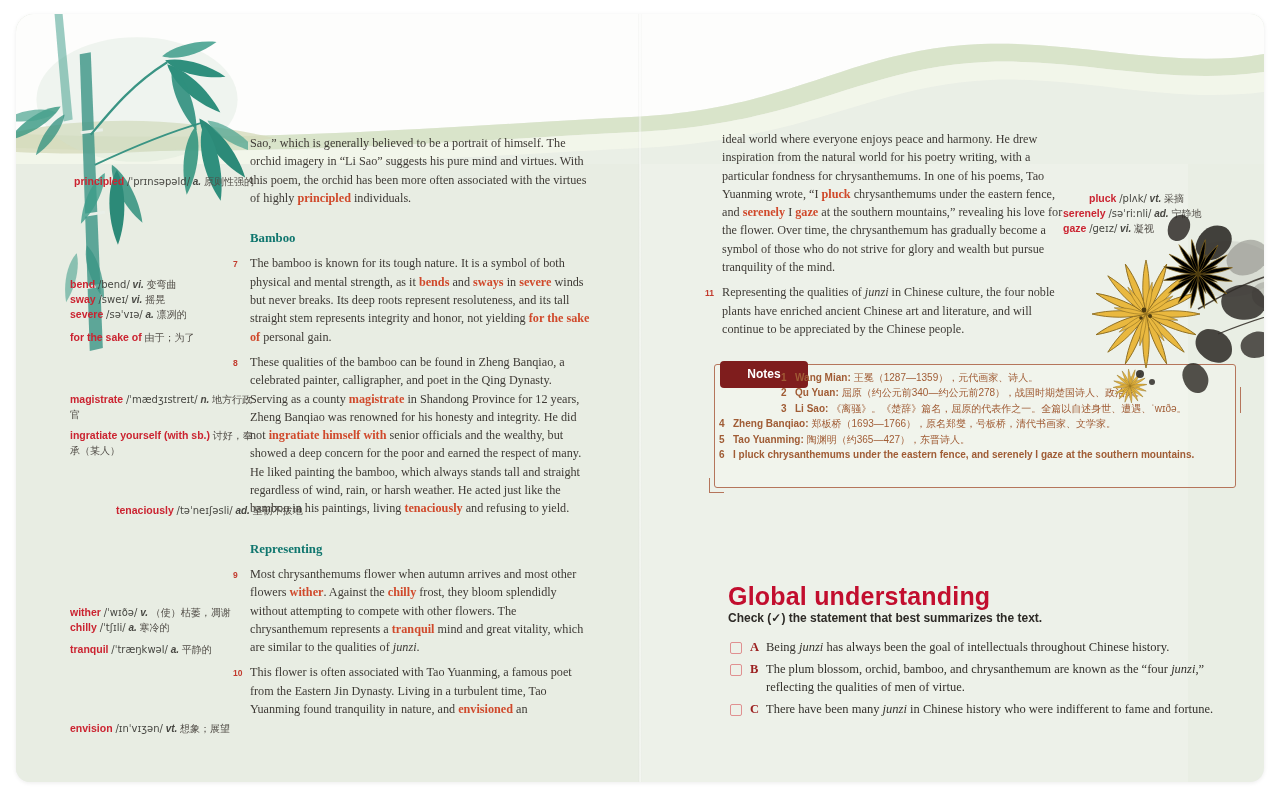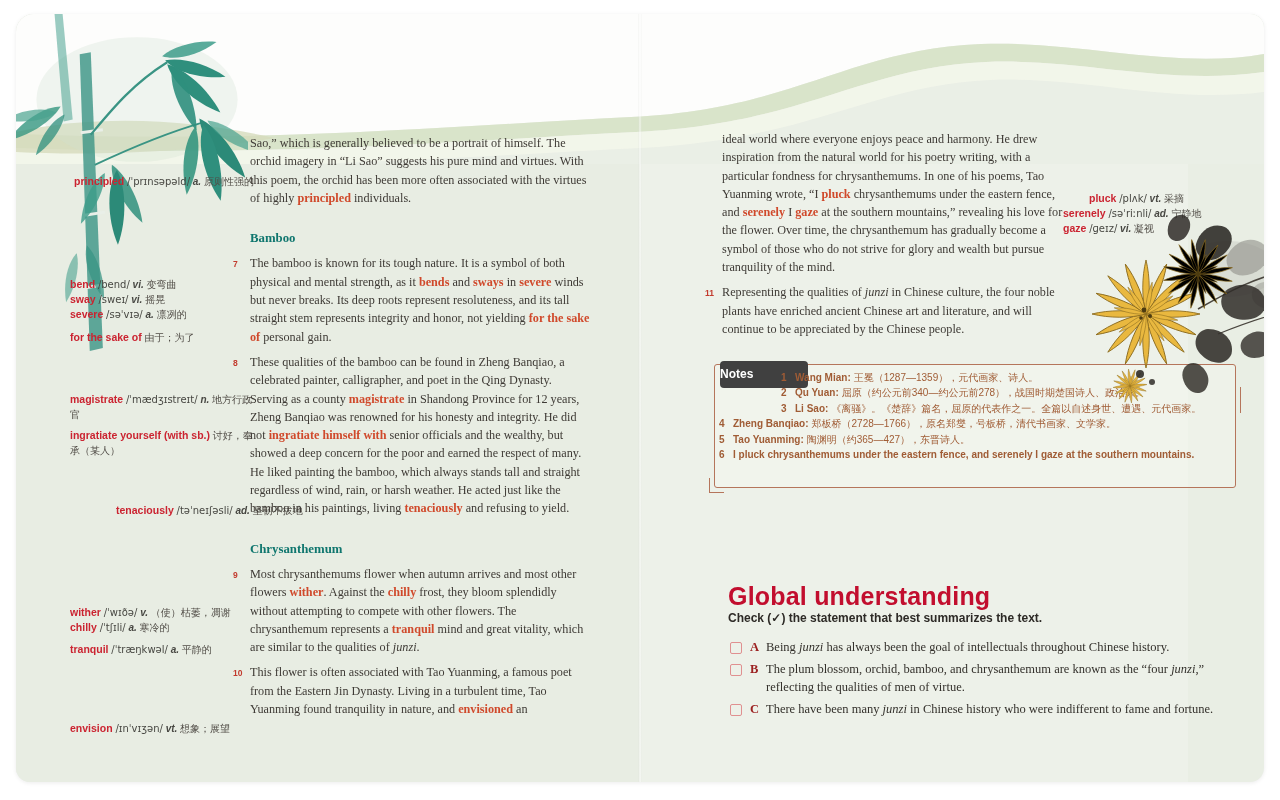--- a/index.html
+++ b/index.html
@@ -46,23 +46,23 @@
   .seg-hl{color:#d0492b;font-weight:bold;}
   .seg-it{font-style:italic;}
 
   
   .notes-box{position:absolute;left:74px;top:350px;width:520px;height:122px;z-index:5;
     border:1.5px solid #b5755b;border-radius:3px;background:rgba(248,249,243,0.35);}
   .notes-box:before{content:"";position:absolute;left:-6px;bottom:-6px;width:14px;height:14px;
     border-left:1.5px solid #b5755b;border-bottom:1.5px solid #b5755b;background:transparent;}
   .notes-box:after{content:"";position:absolute;right:-6px;top:22px;width:10px;height:26px;
     border-right:1.5px solid #b5755b;}
-  .notes-tab{position:absolute;left:5px;top:-4px;width:88px;height:27px;background:#404040;
+  .notes-tab{position:absolute;left:5px;top:-4px;width:88px;height:27px;background:#7f1d1d;
     border-radius:4px;color:#ffffff;font-family:"Liberation Sans","DejaVu Sans",sans-serif;
-    font-weight:bold;font-size:12px;text-align:left;line-height:27px;}
+    font-weight:bold;font-size:12px;text-align:center;line-height:27px;}
   .notes-list{position:absolute;left:0;top:5px;width:100%;padding:0;}
   .note-item{padding-left:4px;font-family:"Liberation Sans","DejaVu Sans",sans-serif;
     font-size:10px;line-height:15.4px;color:#a05c35;}
   .note-item.indent{padding-left:66px;}
   .n-num{display:inline-block;width:14px;font-weight:bold;color:#a05c35;}
   .n-en{font-weight:bold;}
   .n-zh{margin-left:3px;text-align:center;}
   .zh-block{display:block;margin-left:18px;}
 
   
@@ -159,21 +159,21 @@
     </div>
     <div class="section-heading">Bamboo</div>
     <div class="para">
       <span class="pnum">7</span>
       <span class="ptext"><span>The bamboo is known for its tough nature. It is a symbol of both physical and mental strength, as it </span><span class="seg-hl">bends</span><span> and </span><span class="seg-hl">sways</span><span> in </span><span class="seg-hl">severe</span><span> winds but never breaks. Its deep roots represent resoluteness, and its tall straight stem represents integrity and honor, not yielding </span><span class="seg-hl">for the sake of</span><span> personal gain.</span></span>
     </div>
     <div class="para">
       <span class="pnum">8</span>
       <span class="ptext"><span>These qualities of the bamboo can be found in Zheng Banqiao, a celebrated painter, calligrapher, and poet in the Qing Dynasty. Serving as a county </span><span class="seg-hl">magistrate</span><span> in Shandong Province for 12 years, Zheng Banqiao was renowned for his honesty and integrity. He did not </span><span class="seg-hl">ingratiate himself with</span><span> senior officials and the wealthy, but showed a deep concern for the poor and earned the respect of many. He liked painting the bamboo, which always stands tall and straight regardless of wind, rain, or harsh weather. He acted just like the bamboo in his paintings, living </span><span class="seg-hl">tenaciously</span><span> and refusing to yield.</span></span>
     </div>
-    <div class="section-heading">Chrysanthemum</div>
+    <div class="section-heading">Representing</div>
     <div class="para">
       <span class="pnum">9</span>
       <span class="ptext"><span>Most chrysanthemums flower when autumn arrives and most other flowers </span><span class="seg-hl">wither</span><span>. Against the </span><span class="seg-hl">chilly</span><span> frost, they bloom splendidly without attempting to compete with other flowers. The chrysanthemum represents a </span><span class="seg-hl">tranquil</span><span> mind and great vitality, which are similar to the qualities of </span><span class="seg-it">junzi</span><span>.</span></span>
     </div>
     <div class="para">
       <span class="pnum">10</span>
       <span class="ptext"><span>This flower is often associated with Tao Yuanming, a famous poet from the Eastern Jin Dynasty. Living in a turbulent time, Tao Yuanming found tranquility in nature, and </span><span class="seg-hl">envisioned</span><span> an</span></span>
     </div>
   </div>
 
@@ -199,23 +199,23 @@
       </div>
 
     <div class="notes-box">
       <div class="notes-tab">Notes</div>
       <div class="notes-list">
 
           <div class="note-item indent"><span class="n-num">1</span><span class="n-en">Wang Mian:</span><span class="n-zh">王冕（1287—1359），元代画家、诗人。</span></div>
 
           <div class="note-item indent"><span class="n-num">2</span><span class="n-en">Qu Yuan:</span><span class="n-zh">屈原（约公元前340—约公元前278），战国时期楚国诗人、政治家。</span></div>
 
-          <div class="note-item indent"><span class="n-num">3</span><span class="n-en">Li Sao:</span><span class="n-zh">《离骚》。《楚辞》篇名，屈原的代表作之一。全篇以自述身世、遭遇、元代画家。</span></div>
-
-          <div class="note-item"><span class="n-num">4</span><span class="n-en">Zheng Banqiao:</span><span class="n-zh">郑板桥（2728—1766），原名郑燮，号板桥，清代书画家、文学家。</span></div>
+          <div class="note-item indent"><span class="n-num">3</span><span class="n-en">Li Sao:</span><span class="n-zh">《离骚》。《楚辞》篇名，屈原的代表作之一。全篇以自述身世、遭遇、ˈwɪðə。</span></div>
+
+          <div class="note-item"><span class="n-num">4</span><span class="n-en">Zheng Banqiao:</span><span class="n-zh">郑板桥（1693—1766），原名郑燮，号板桥，清代书画家、文学家。</span></div>
 
           <div class="note-item"><span class="n-num">5</span><span class="n-en">Tao Yuanming:</span><span class="n-zh">陶渊明（约365—427），东晋诗人。</span></div>
 
           <div class="note-item"><span class="n-num">6</span><span class="n-en">I pluck chrysanthemums under the eastern fence, and serenely I gaze at the southern mountains.</span></div>
         </div>
     </div>
 
     <svg class="chrys" viewBox="0 0 212 205">
       <defs>
         <path id="cpetal" d="M0,0 C4,-14 4,-34 0,-50 C-4,-34 -4,-14 0,0 Z"></path>

